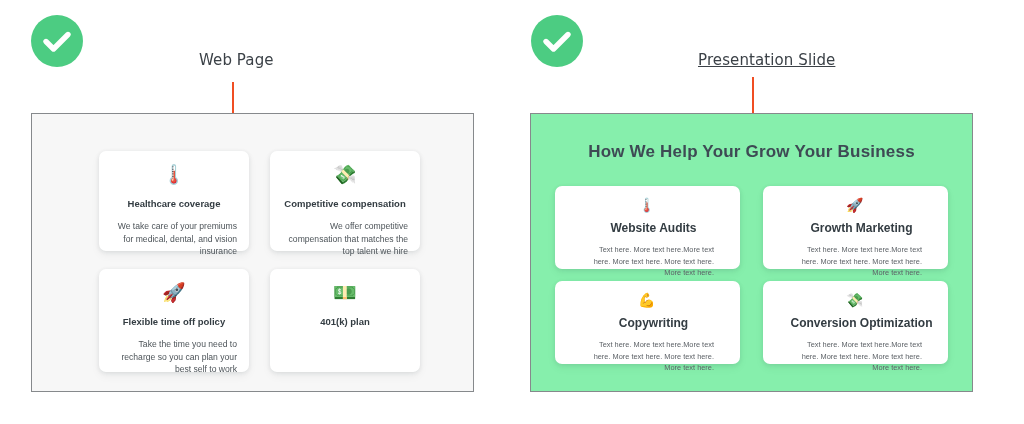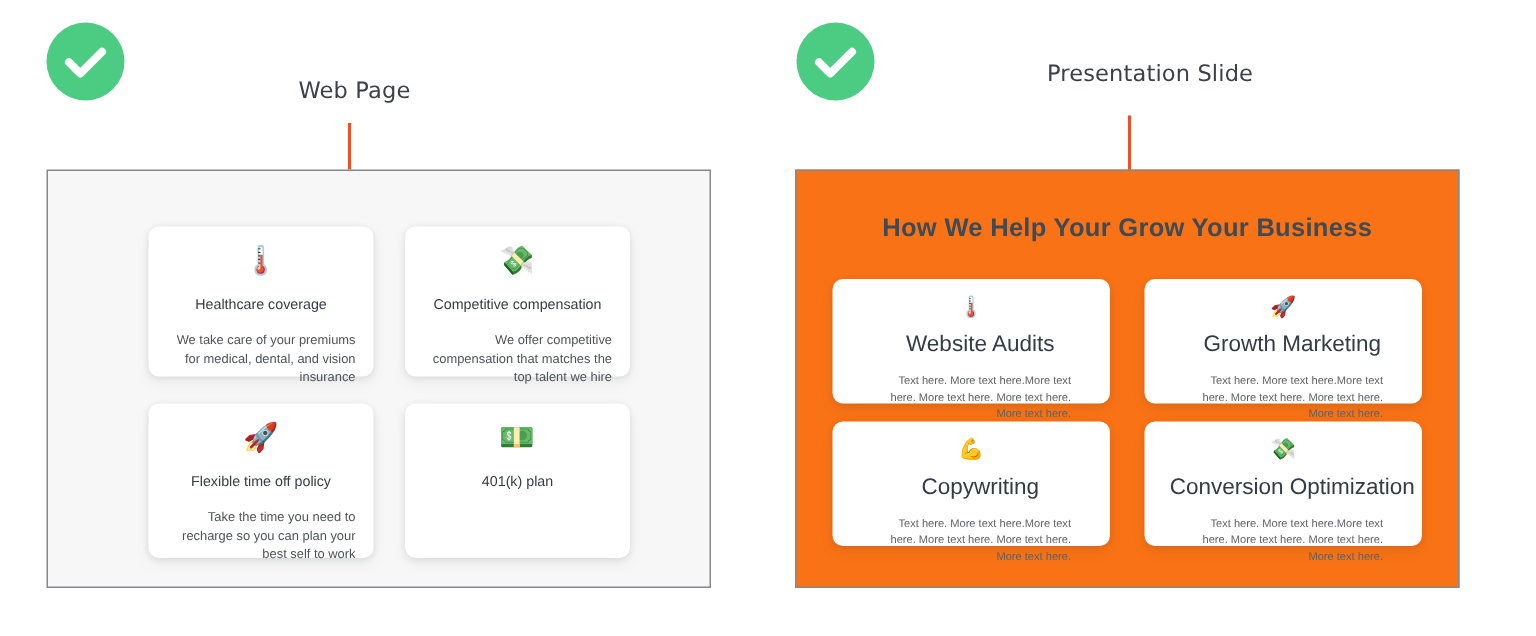--- a/index.html
+++ b/index.html
@@ -42,21 +42,21 @@
     background:#f04e23;
   }
 
   
   .panel{
     position:absolute;
     border:1px solid #86898c;
     box-sizing:border-box;
   }
   .panel.web{background:#f7f7f7;}
-  .panel.slide{background:#f97316;}
+  .panel.slide{background:#86efac;}
 
   
   .slide-title{
     position:absolute;left:0;right:0;top:28px;
     text-align:center;
     font-size:17px;
     font-weight:700;
     color:#3e4a54;
     letter-spacing:.2px;
   }
@@ -71,40 +71,40 @@
     display:flex;
     flex-direction:column;
     align-items:center;
   }
   .card .emoji{
     font-family:"DejaVu Sans", sans-serif;
     line-height:1;
     display:block;
   }
   .card .card-title{
-    font-weight:400;
+    font-weight:700;
     color:#333c42;
     text-align:center;
     line-height:1.2;
   }
   .card .card-body{
     color:#4d5459;
     text-align:right;
   }
 
   
   .card.web-card{padding-top:14px;}
   .card.web-card .emoji{font-size:19px;}
   .card.web-card .card-title{font-size:9.5px;margin-top:14px;}
   .card.web-card .card-body{font-size:8.6px;line-height:1.45;margin-top:11px;padding:0 12px;}
 
   
   .card.slide-card{padding-top:12px;}
   .card.slide-card .emoji{font-size:14px;}
-  .card.slide-card .card-title{font-size:15px;margin-top:9px;margin-left:12px;}
+  .card.slide-card .card-title{font-size:12px;margin-top:9px;margin-left:12px;}
   .card.slide-card .card-body{font-size:7.4px;line-height:1.5;margin-top:9px;padding:0 26px;color:#5c6166;}
 </style>
 </head>
 <body>
 
 <div class="stage">
 
   <div class="check-badge" style="left:31px;top:15px;">
     <svg width="52" height="52" viewBox="0 0 52 52" aria-hidden="true">
       <path d="M15 26.5 L22.5 34 L37 19.5" fill="none" stroke="#ffffff" stroke-width="5.4" stroke-linecap="round" stroke-linejoin="round"></path>
@@ -144,21 +144,21 @@
     </div>
 
   </div>
 
   <div class="check-badge" style="left:531px;top:15px;">
     <svg width="52" height="52" viewBox="0 0 52 52" aria-hidden="true">
       <path d="M15 26.5 L22.5 34 L37 19.5" fill="none" stroke="#ffffff" stroke-width="5.4" stroke-linecap="round" stroke-linejoin="round"></path>
     </svg>
   </div>
 
-  <div class="caption" style="left:698px;top:40px;">Presentation Slide</div>
+  <div class="caption" style="left:698px;top:51px;text-decoration:underline;">Presentation Slide</div>
 
   <div class="connector" style="left:748px;top:77px;height:64px;">
     <div class="line"></div>
     <div class="dot"></div>
   </div>
 
   <div class="panel slide" style="left:530px;top:113px;width:443px;height:279px;">
 
     <div class="slide-title">How We Help Your Grow Your Business</div>
 

